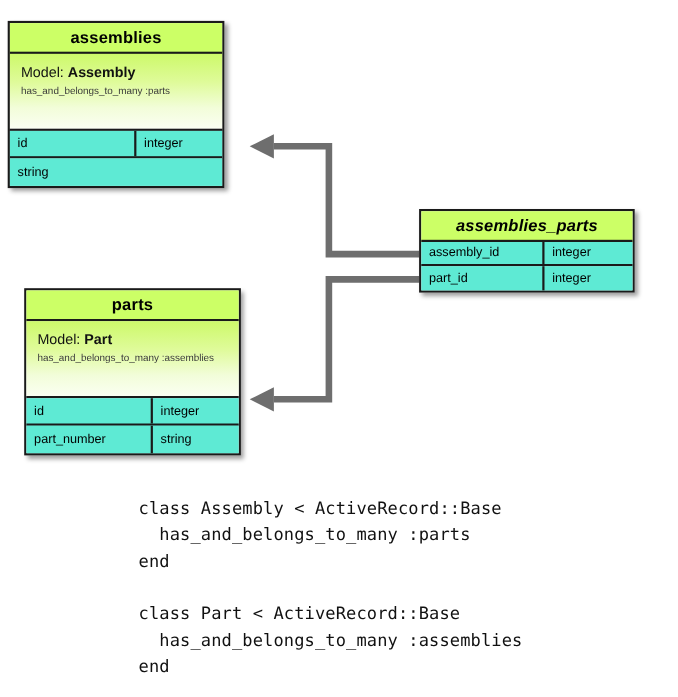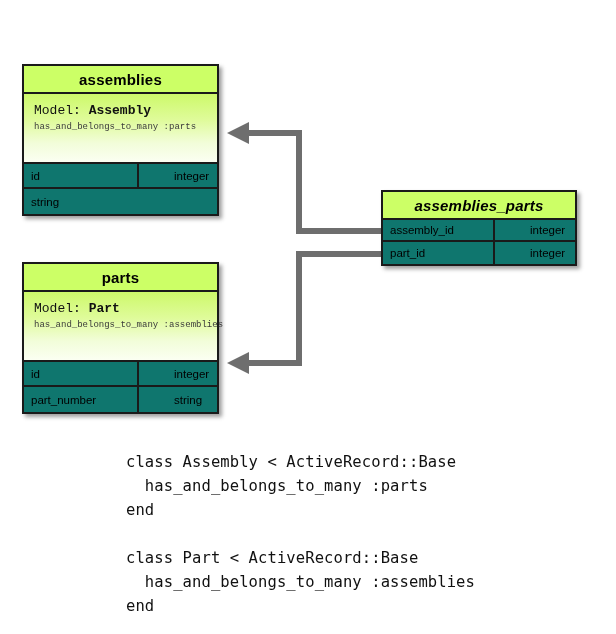--- a/index.html
+++ b/index.html
@@ -71,40 +71,39 @@
     color: #3a3a3a;
     margin-top: 3px;
     line-height: 1.2;
     white-space: nowrap;
   }
 
   .attr-row {
     box-sizing: border-box;
     display: flex;
     border-bottom: 2px solid #1a1a1a;
-    background: #0f766e;
-    gap: 28px;
+    background: #5eead4;
   }
   .attr-row.last { border-bottom: none; }
   .attr-name, .attr-type {
     box-sizing: border-box;
     font-size: 11.5px;
     color: #000000;
     display: flex;
     align-items: center;
     padding-left: 7px;
     white-space: nowrap;
     overflow: hidden;
   }
   .attr-name { border-right: 2px solid #1a1a1a; }
 
   
   .entity.main { width: 197px; }
   .entity.main .entity-header { height: 28px; }
-  .entity.main .entity-model  { height: 70px; font-family: Liberation Mono, monospace; }
+  .entity.main .entity-model  { height: 70px; }
   .entity.main .attr-row      { height: 25px; }
   .entity.main .attr-name     { width: 115px; }
   .entity.main .attr-type     { flex: 1; }
 
   
   .entity.join { width: 196px; }
   .entity.join .entity-header { height: 28px; font-style: italic; }
   .entity.join .attr-row      { height: 22px; }
   .entity.join .attr-name     { width: 112px; }
   .entity.join .attr-type     { flex: 1; }
@@ -134,21 +133,21 @@
       <path d="M 381 231 L 299 231 L 299 133 L 249 133" fill="none" stroke="#6e6e6e" stroke-width="6" stroke-linecap="butt" stroke-linejoin="miter"></path>
       <polygon points="249,122 249,144 227,133" fill="#6e6e6e"></polygon>
     </g>
 
     <g>
       <path d="M 381 254 L 299 254 L 299 363 L 249 363" fill="none" stroke="#6e6e6e" stroke-width="6" stroke-linecap="butt" stroke-linejoin="miter"></path>
       <polygon points="249,352 249,374 227,363" fill="#6e6e6e"></polygon>
     </g>
   </svg>
 
-  <div class="entity main" style="left:22px; top:19px;margin-top:45px;">
+  <div class="entity main" style="left:7px; top:19px;">
     <div class="entity-header">assemblies</div>
     <div class="entity-model">
       <div class="model-line">
         <span>Model:</span>
         <b>Assembly</b>
       </div>
       <div class="model-assoc">has_and_belongs_to_many :parts</div>
     </div>
     <div class="attr-row">
       <div class="attr-name">id</div>

